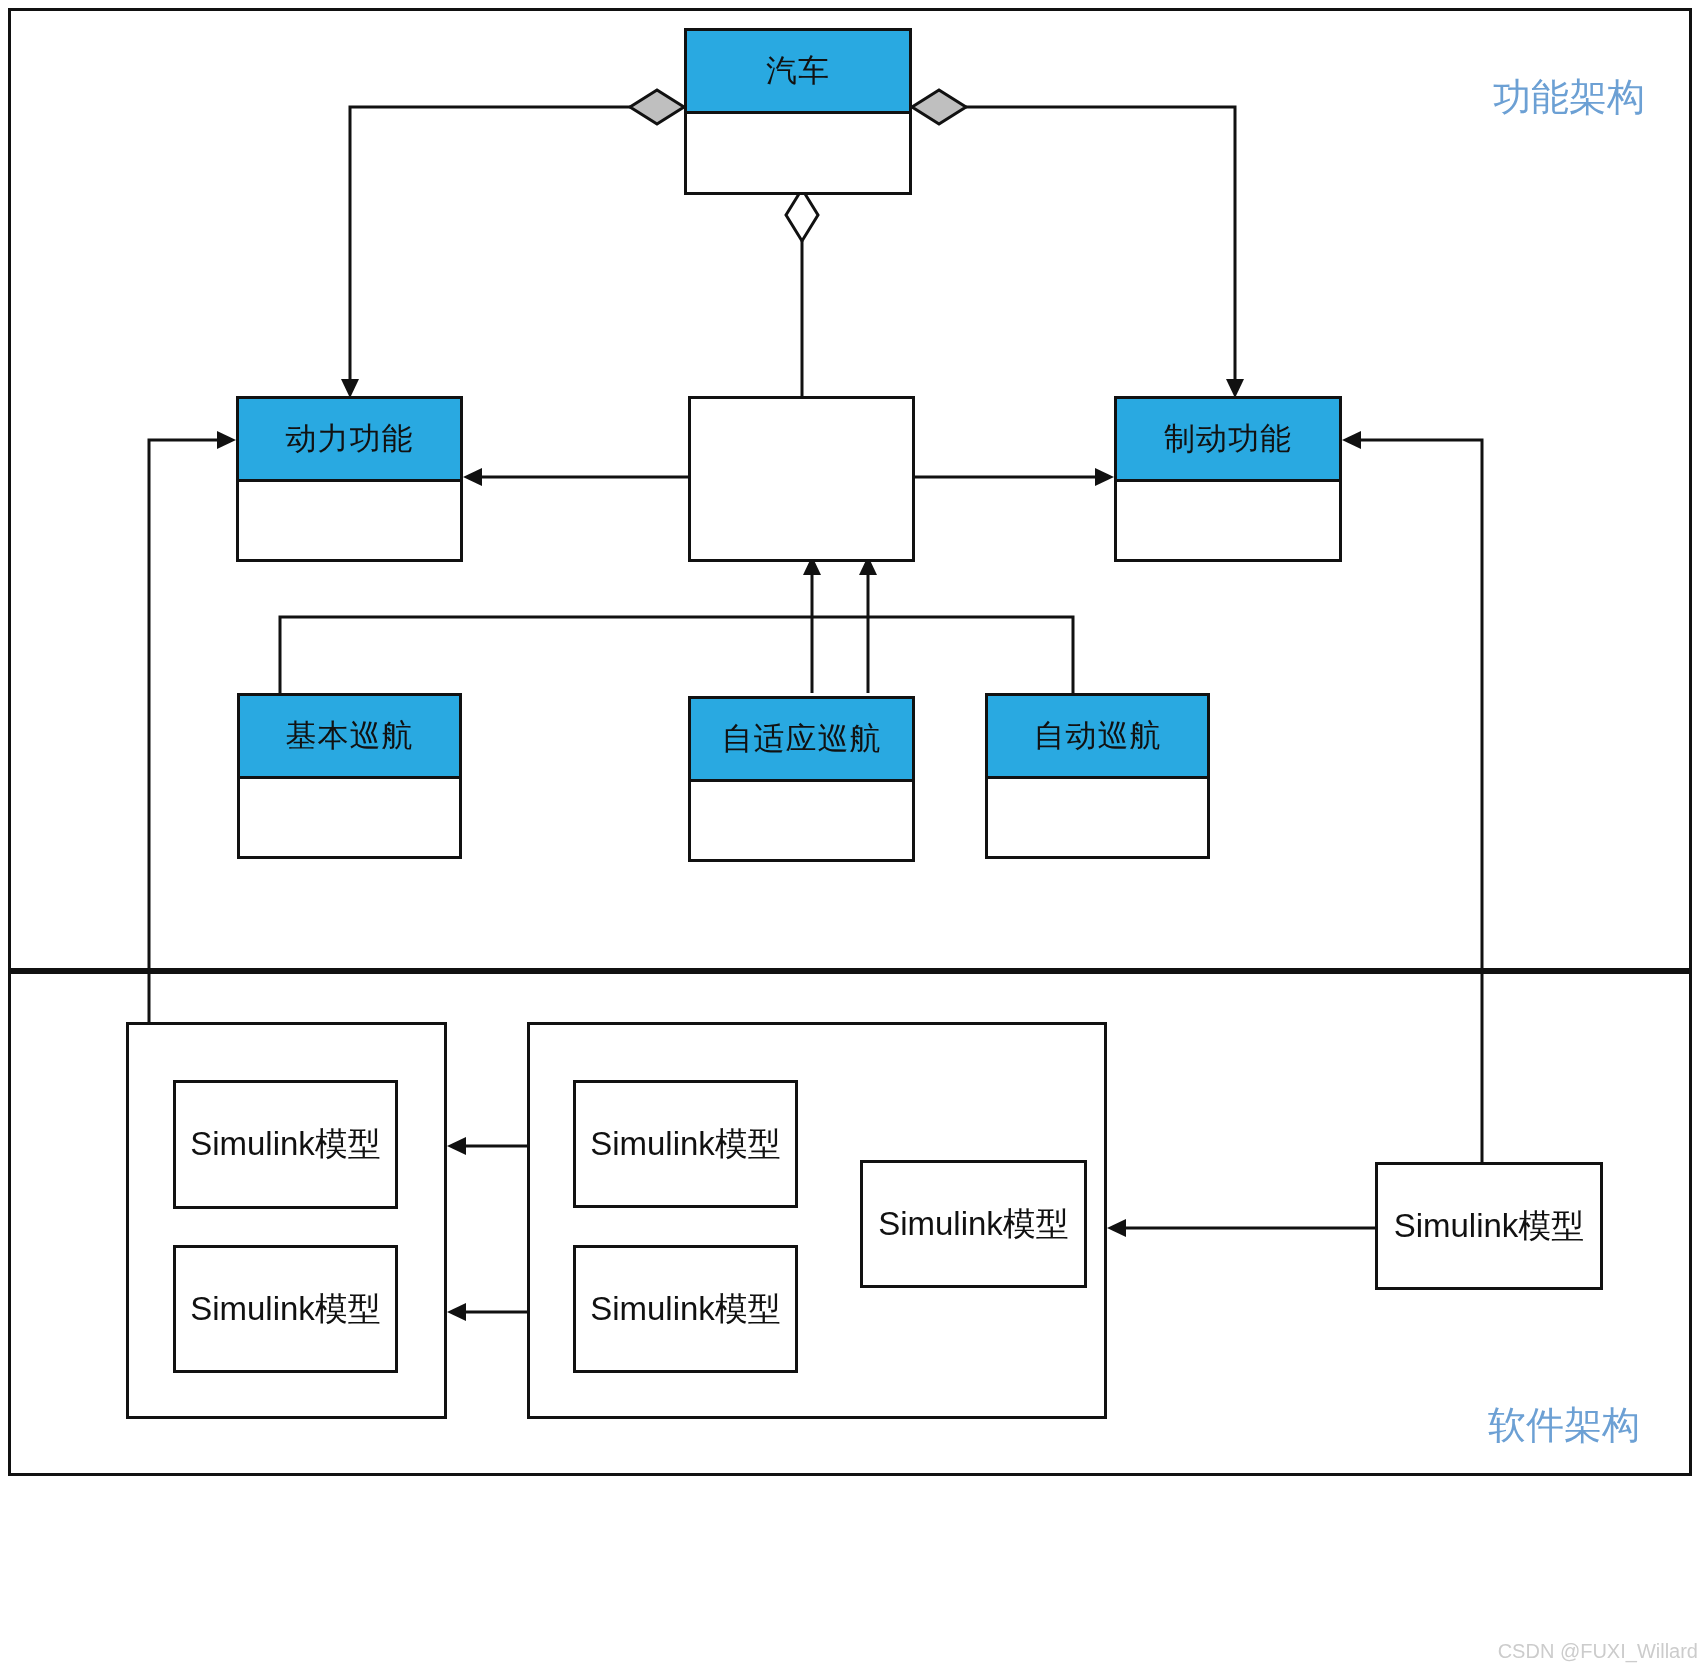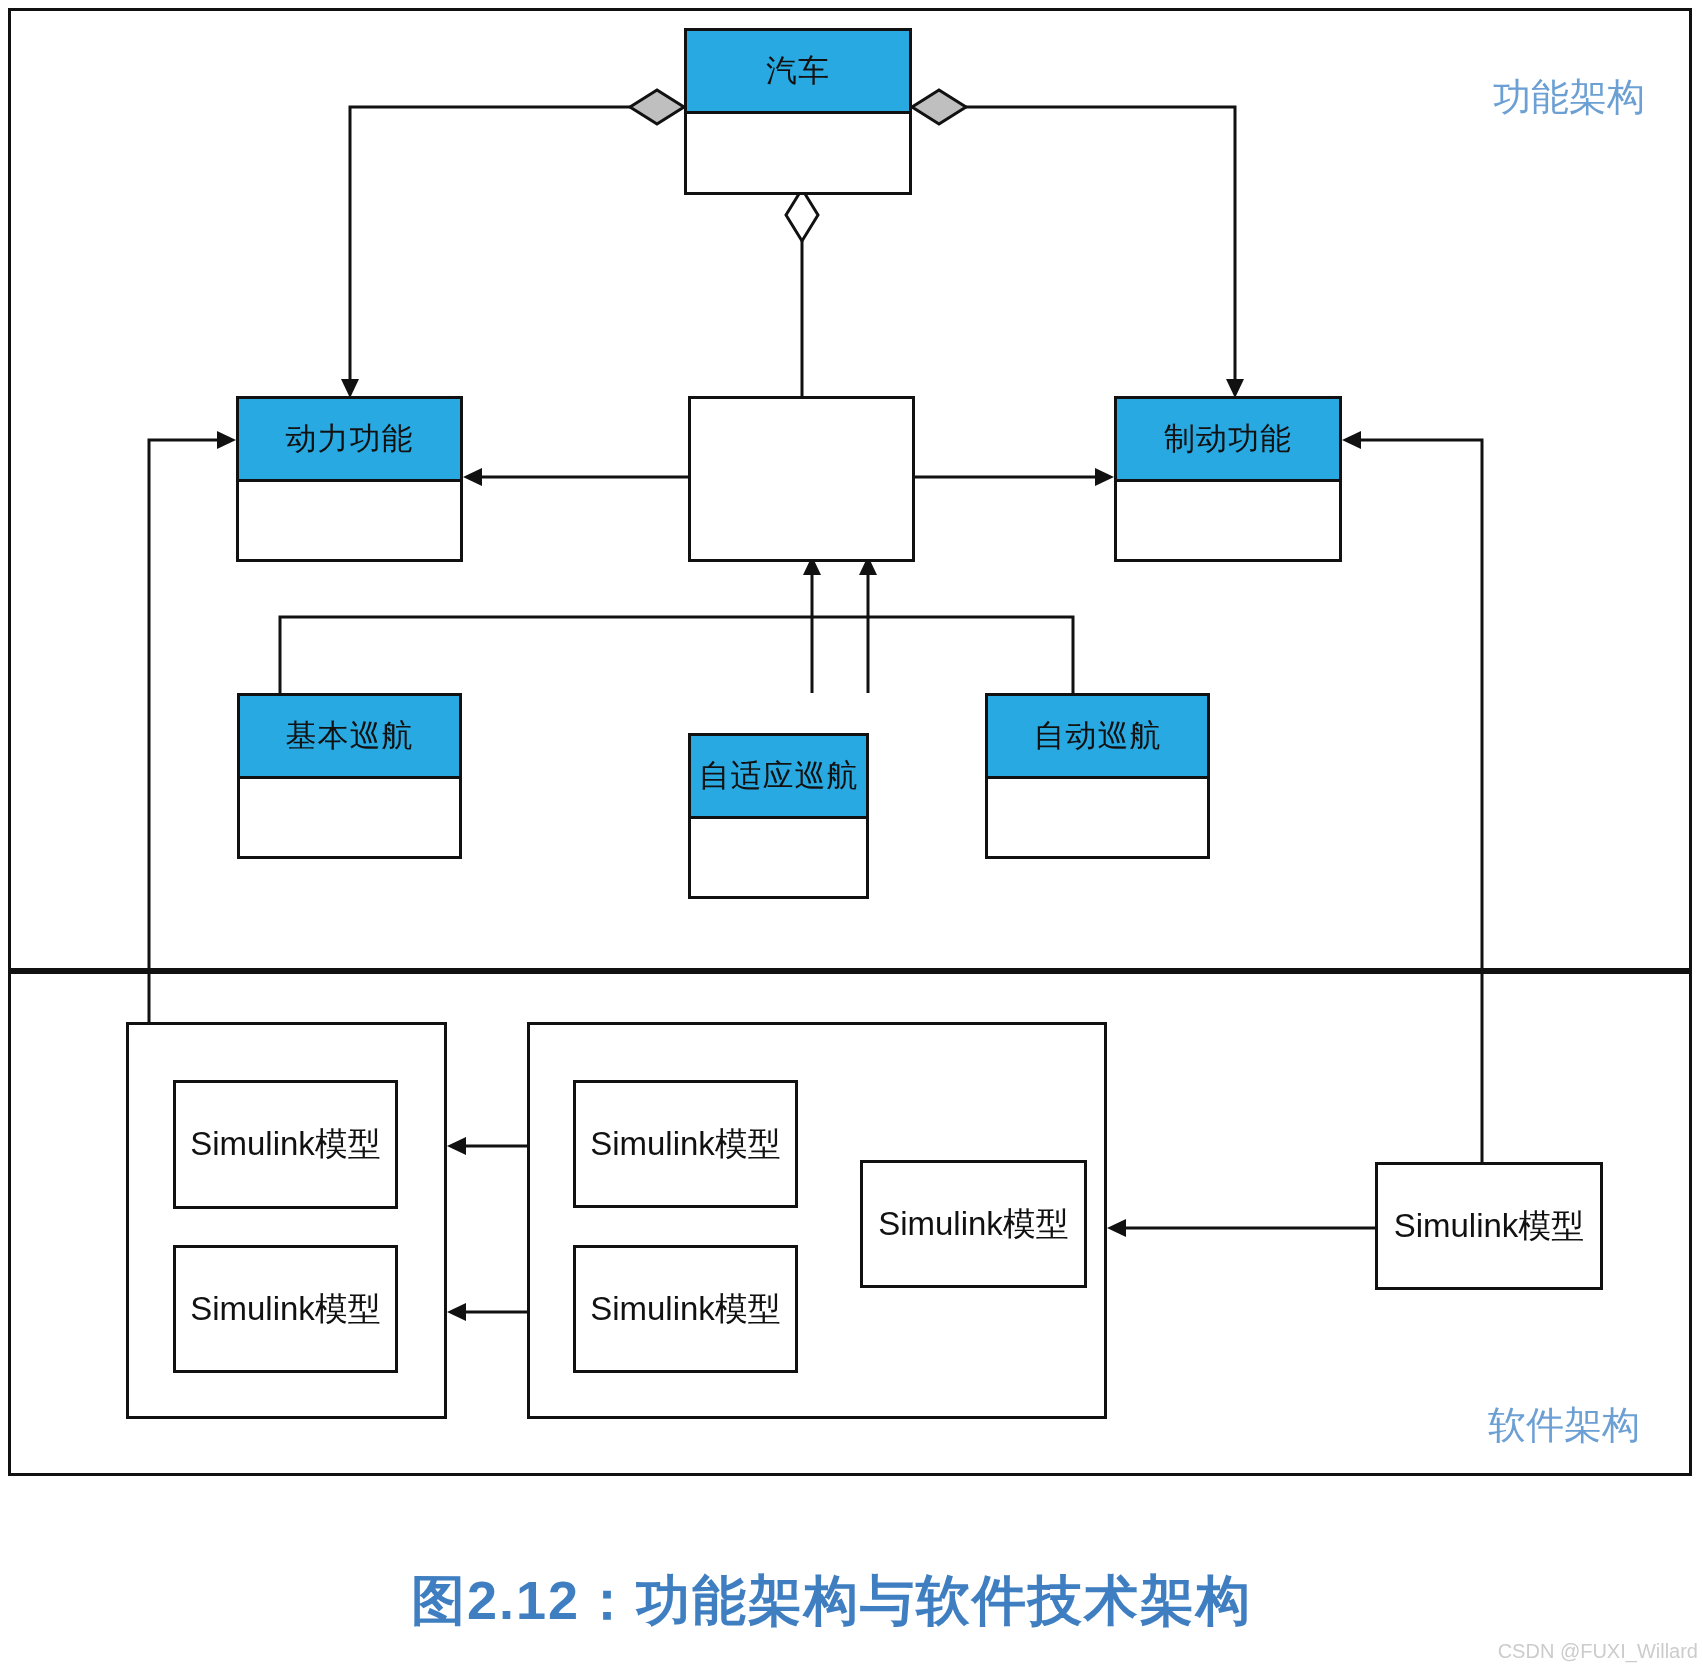--- a/index.html
+++ b/index.html
@@ -154,21 +154,21 @@
   <div class="abs class-box" style="left:237px;top:693px;width:225px;height:166px">
     <div class="cb-header">基本巡航</div>
     <div class="cb-body"></div>
   </div>
 
   <div class="abs class-box" style="left:1114px;top:396px;width:228px;height:166px">
     <div class="cb-header">制动功能</div>
     <div class="cb-body"></div>
   </div>
 
-  <div class="abs class-box" style="left:688px;top:733px;width:181px;height:166px">
+  <div class="abs class-box" style="left:688px;top:696px;width:227px;height:166px">
     <div class="cb-header">自适应巡航</div>
     <div class="cb-body"></div>
   </div>
 
   <div class="abs class-box" style="left:985px;top:693px;width:225px;height:166px">
     <div class="cb-header">自动巡航</div>
     <div class="cb-body"></div>
   </div>
 
   <div class="abs container-box" style="left:126px;top:1022px;width:321px;height:397px"></div>
@@ -177,16 +177,15 @@
   <div class="abs sim-box" style="left:173px;top:1080px;width:225px;height:129px">Simulink模型</div>
   <div class="abs sim-box" style="left:173px;top:1245px;width:225px;height:128px">Simulink模型</div>
   <div class="abs sim-box" style="left:573px;top:1080px;width:225px;height:128px">Simulink模型</div>
   <div class="abs sim-box" style="left:573px;top:1245px;width:225px;height:128px">Simulink模型</div>
   <div class="abs sim-box" style="left:860px;top:1160px;width:227px;height:128px">Simulink模型</div>
   <div class="abs sim-box" style="left:1375px;top:1162px;width:228px;height:128px">Simulink模型</div>
 
   <div class="abs section-label" style="left:1445px;top:72px;width:200px">功能架构</div>
   <div class="abs section-label" style="left:1440px;top:1400px;width:200px">软件架构</div>
 
-  <div class="abs caption">图2.12：功能架构与软件技术架构</div>
   <div class="abs watermark">CSDN @FUXI_Willard</div>
 
 </div>
 
 </body></html>

